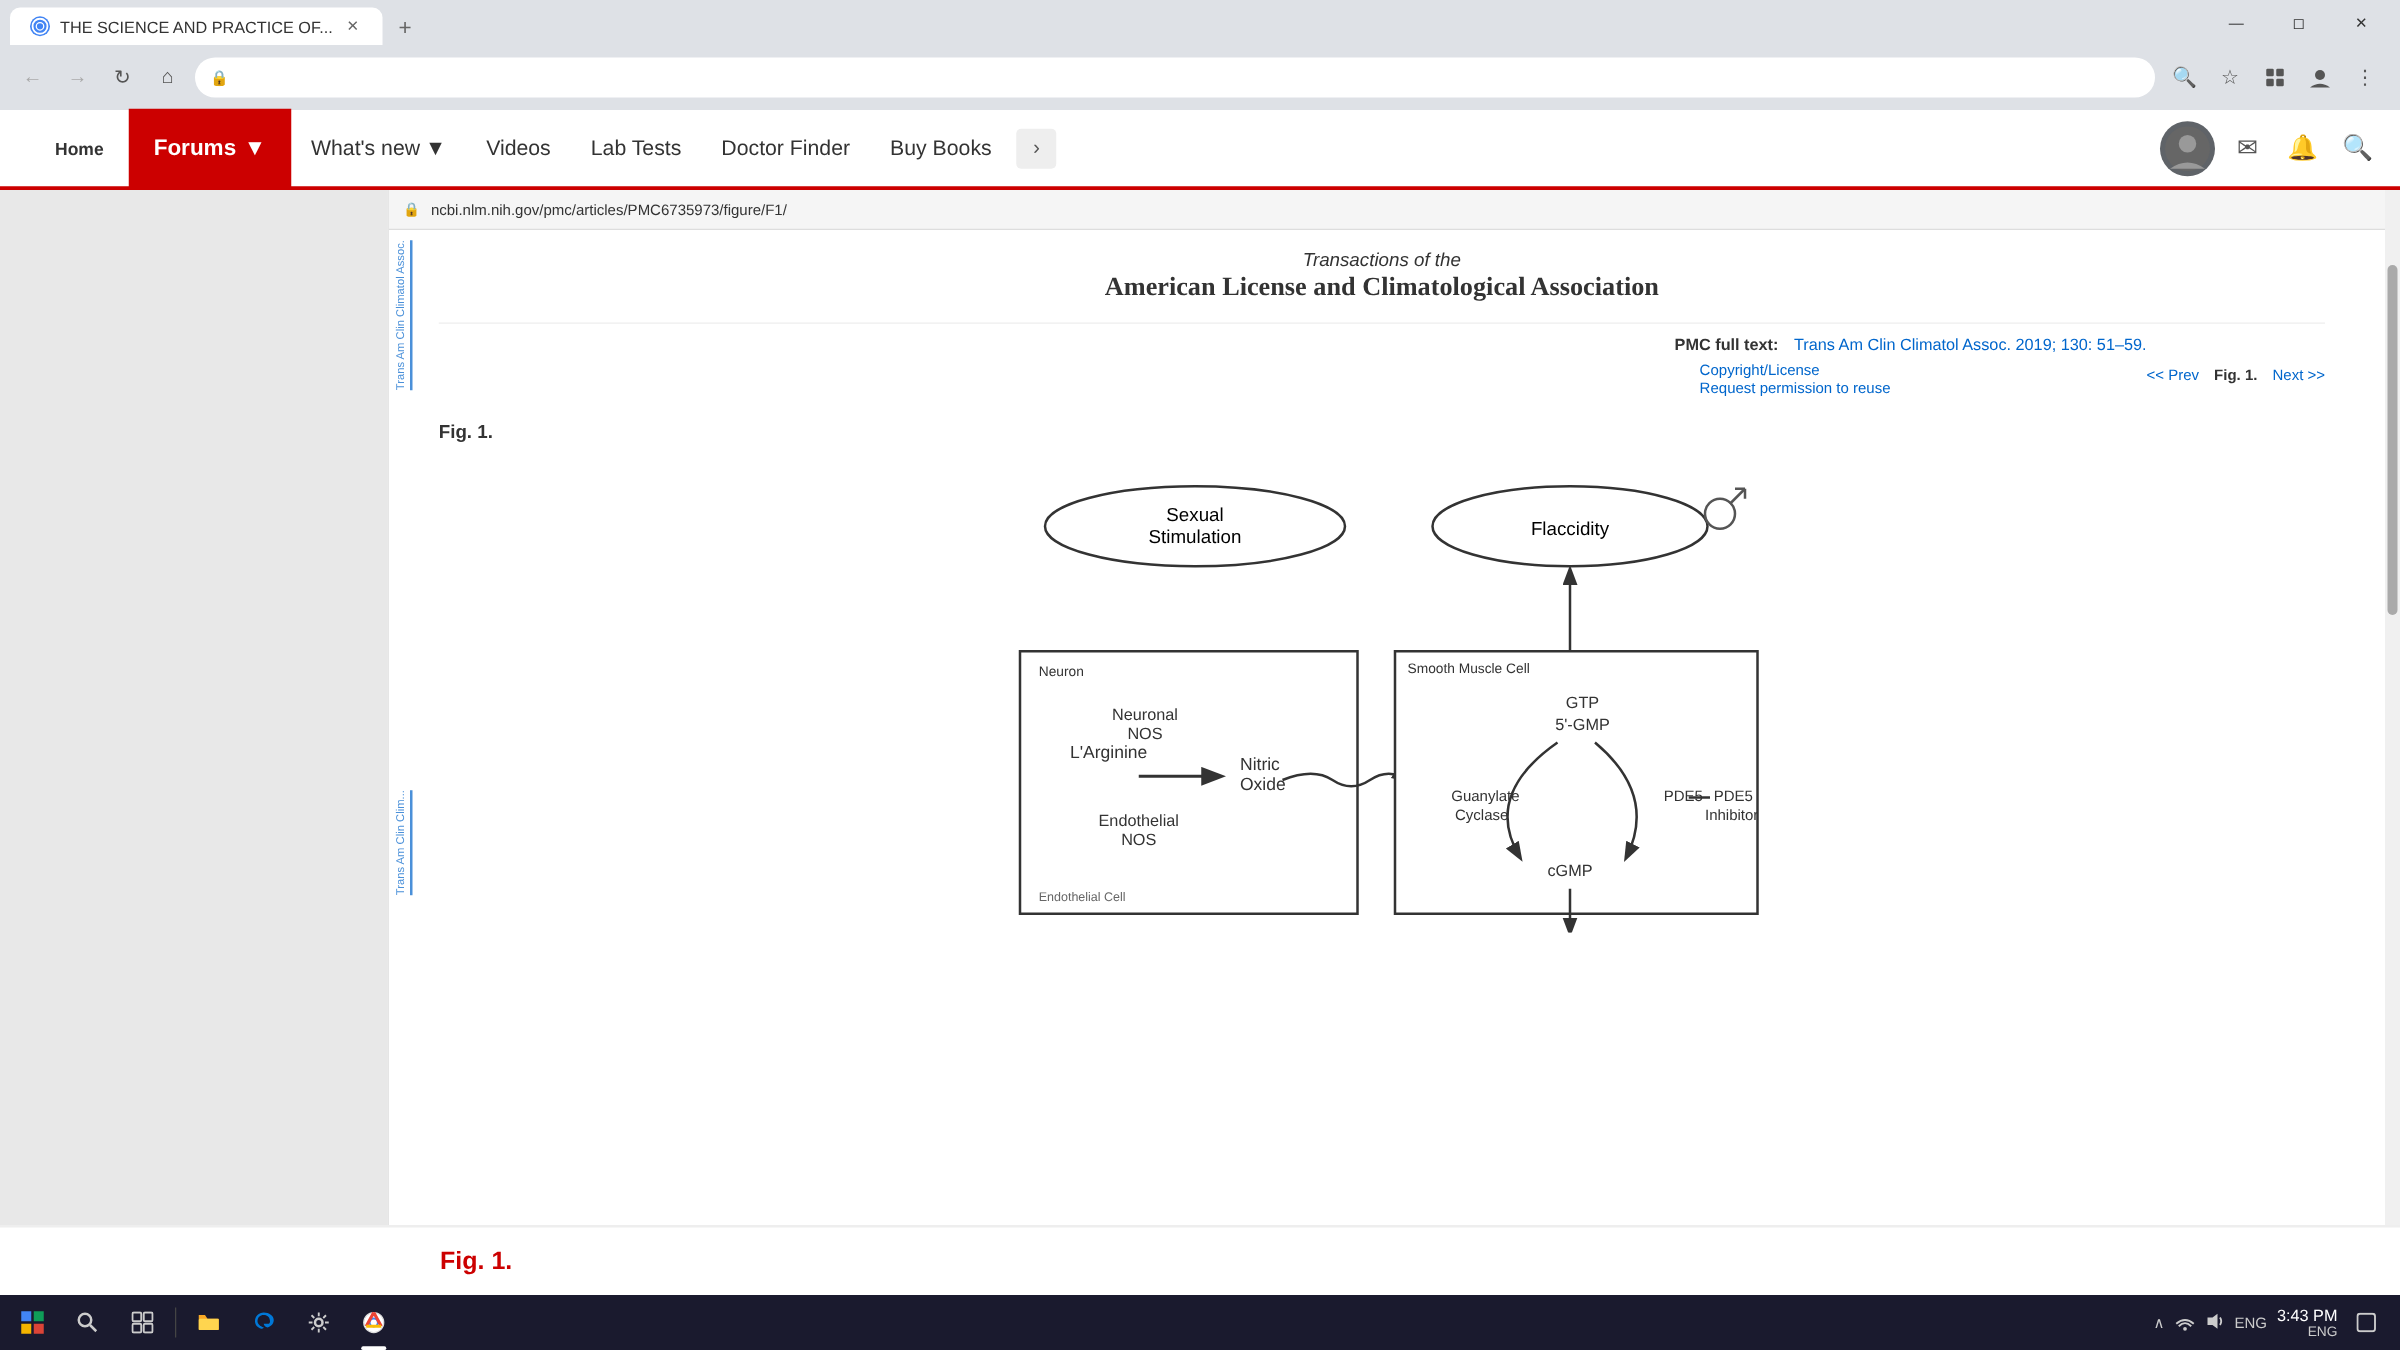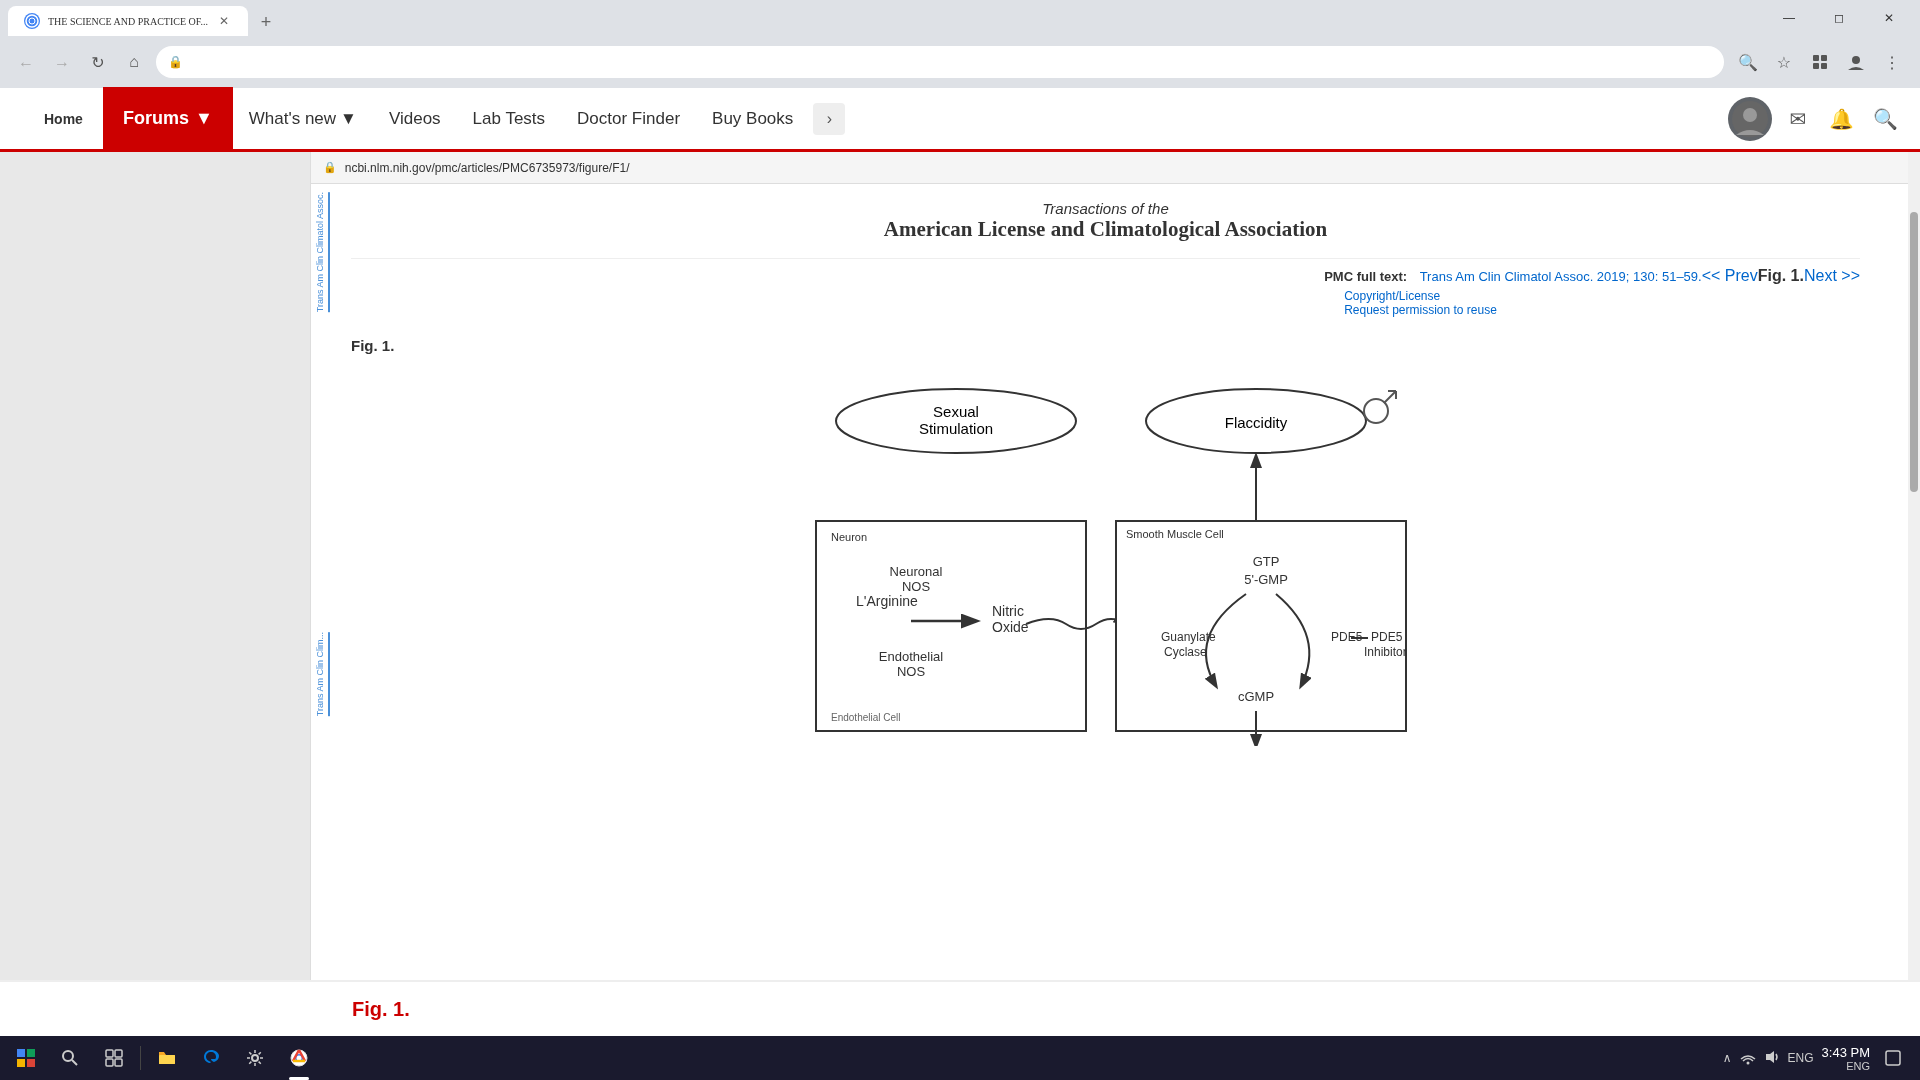--- a/index.html
+++ b/index.html
@@ -6,21 +6,21 @@
     body { font-family: Arial, sans-serif; background: #f0f0f0; width: 1920px; height: 1080px; overflow: hidden; }
 
     
     .browser-frame { width: 1920px; height: 1080px; display: flex; flex-direction: column; background: #dee1e6; }
 
     
     .title-bar { height: 36px; background: #dee1e6; display: flex; align-items: center; padding: 0 8px; gap: 8px; }
     .tab-area { display: flex; align-items: flex-end; flex: 1; height: 100%; }
     .tab { background: #fff; height: 30px; padding: 0 16px; display: flex; align-items: center; gap: 8px; border-radius: 8px 8px 0 0; font-size: 13px; color: #333; min-width: 240px; max-width: 300px; }
     .tab-favicon { width: 16px; height: 16px; border-radius: 50%; background: #4285f4; display: flex; align-items: center; justify-content: center; font-size: 10px; color: white; flex-shrink: 0; }
-    .tab-title { flex: 1; overflow: hidden; text-overflow: ellipsis; white-space: nowrap; font-size: 10px; font-family: Liberation Serif, serif; }
+    .tab-title { flex: 1; overflow: hidden; text-overflow: ellipsis; white-space: nowrap; font-size: 13px; }
     .tab-close { width: 16px; height: 16px; display: flex; align-items: center; justify-content: center; border-radius: 50%; cursor: pointer; color: #666; font-size: 12px; }
     .new-tab-btn { width: 28px; height: 28px; display: flex; align-items: center; justify-content: center; border-radius: 50%; cursor: pointer; color: #666; font-size: 18px; margin-left: 4px; }
     .window-controls { display: flex; gap: 4px; margin-left: auto; }
     .win-btn { width: 46px; height: 30px; display: flex; align-items: center; justify-content: center; cursor: pointer; font-size: 12px; color: #333; }
 
     
     .address-bar { height: 52px; background: #dee1e6; display: flex; align-items: center; padding: 0 12px; gap: 8px; }
     .nav-btn { width: 28px; height: 28px; border-radius: 50%; display: flex; align-items: center; justify-content: center; cursor: pointer; color: #555; font-size: 16px; }
     .nav-btn.disabled { color: #aaa; cursor: default; }
     .url-bar { flex: 1; height: 32px; background: #fff; border-radius: 16px; display: flex; align-items: center; padding: 0 12px; gap: 8px; }
@@ -173,21 +173,21 @@
 
         <div style="display:flex; justify-content:flex-end; align-items:flex-start; margin-bottom:12px; padding:8px 0; border-top:1px solid #eee;">
           <div>
             <span style="font-size:13px; font-weight:bold; color:#333;">PMC full text:</span>
             <a href="#" style="font-size:13px; color:#0066cc; text-decoration:none; margin-left:8px;">Trans Am Clin Climatol Assoc. 2019; 130: 51–59.</a>
             <div style="margin-left:20px; margin-top:4px;">
               <div style="font-size:12px; color:#0066cc; cursor:pointer;">Copyright/License</div>
               <div style="font-size:12px; color:#0066cc; cursor:pointer;">Request permission to reuse</div>
             </div>
           </div>
-          <div style="display:flex; align-items:center; font-size:16px;">
+          <div style="display:flex; gap:12px; align-items:center; font-size:12px;margin-top:26px;">
             <span style="color:#0066cc; cursor:pointer;">&lt;&lt; Prev</span>
             <span style="font-weight:bold; color:#333;">Fig. 1.</span>
             <span style="color:#0066cc; cursor:pointer;">Next &gt;&gt;</span>
           </div>
         </div>
 
         <div style="font-size:15px; font-weight:bold; margin-bottom:12px; color:#333;">Fig. 1.</div>
 
         <div style="display:flex; justify-content:center;">
           <svg width="700" height="380" viewBox="0 0 700 380">

